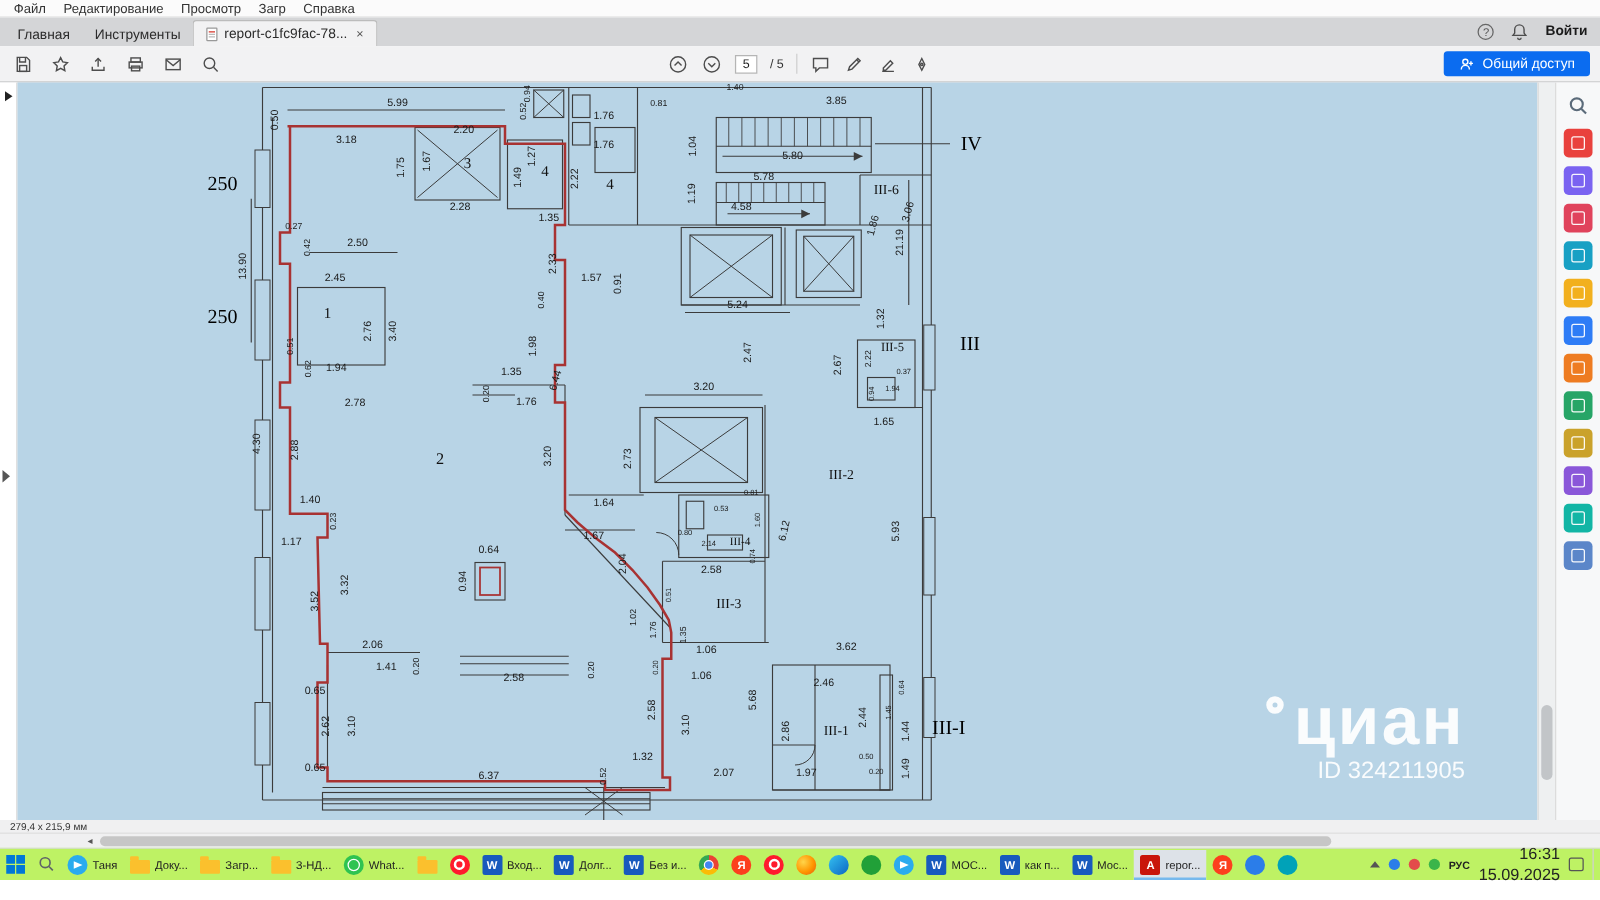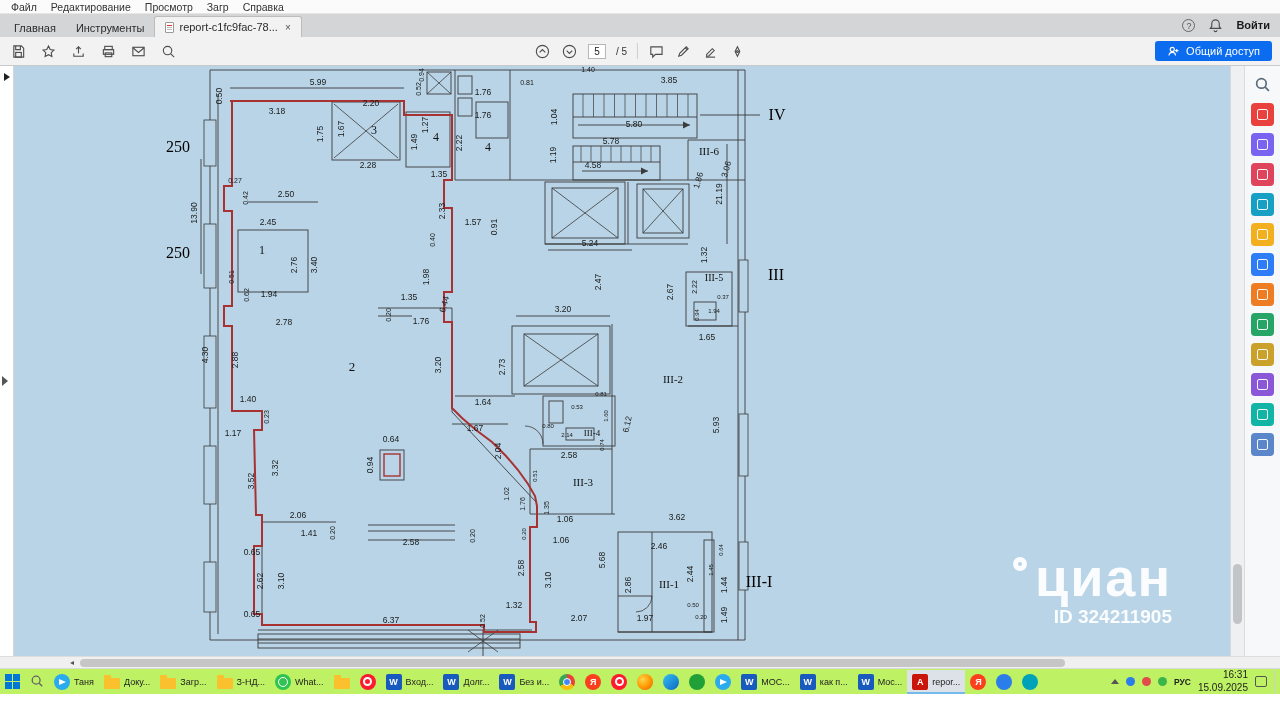--- a/index.html
+++ b/index.html
@@ -50,21 +50,21 @@
   .docarea svg.plan { position:absolute; inset:0; }
 
   svg .lbl-dim  { font-family:"Liberation Sans",sans-serif; fill:#1a1a1a; }
   svg .lbl-room { font-family:"Liberation Serif",serif; fill:#111; }
   svg .lbl-zone { font-family:"Liberation Serif",serif; fill:#111; }
   svg .lbl-big  { font-family:"Liberation Serif",serif; fill:#000; }
 
   .watermark { position:absolute; right:58px; bottom:28px; text-align:left; color:rgba(255,255,255,0.92); pointer-events:none; }
   .wm-brand { font-size:54px; font-weight:bold; letter-spacing:2px; line-height:1; display:flex; align-items:center; }
   .wm-pin { width:14px; height:14px; border:5px solid rgba(255,255,255,0.92); border-radius:50%; display:inline-block; margin-right:8px; margin-top:-26px; }
-  .wm-id { font-size:19px; font-weight:bold; margin-top:2px; text-align:right; }
+  .wm-id { font-size:19px; font-weight:normal; margin-top:2px; text-align:right; }
 
   .vscroll { width:14px; background:#eef0f1; border-left:1px solid #d9d9d9; position:relative; }
   .vthumb { position:absolute; left:2px; width:9px; top:498px; height:60px; background:#c2c5c8; border-radius:5px; }
   .rail { width:36px; background:#f7f8f9; border-left:1px solid #dcdcdc; display:flex; flex-direction:column; align-items:center; padding-top:7px; gap:7px; }
   .rail-tool { width:23px; height:23px; border-radius:4px; position:relative; flex:none; }
   .rail-tool::after { content:""; position:absolute; inset:6px; border:1.5px solid rgba(255,255,255,0.95); border-radius:2px; }
   .rail-search { background:transparent !important; }
   .rail-search::after { display:none; }
   .rail-search svg { width:17px; height:17px; stroke:#5b6b7a; fill:none; stroke-width:1.6; margin:3px; }
 
@@ -99,21 +99,21 @@
   .ic-green { background:#21a038; }
   .ic-blue { background:#2b7de9; }
   .ic-teal { background:#00a2b8; }
   .win-logo { width:15px; height:15px; display:grid; grid-template-columns:7px 7px; grid-template-rows:7px 7px; gap:1px; }
   .win-logo span { background:#0078d7; }
   .ic-search-tb svg { width:14px; height:14px; stroke:#5f6368; fill:none; stroke-width:1.5; }
   .tray { margin-left:auto; display:flex; align-items:center; gap:7px; padding-right:2px; height:100%; }
   .tray-caret { width:0; height:0; border-bottom:5px solid #555; border-left:4px solid transparent; border-right:4px solid transparent; }
   .tray-dot { width:9px; height:9px; border-radius:50%; }
   .tray-lang { font-size:8.5px; font-weight:bold; }
-  .tray-clock { text-align:right; font-size:10px; line-height:1.25; }
+  .tray-clock { text-align:right; font-size:13px; line-height:1.25; }
   .tray-notif { width:12px; height:11px; border:1px solid #555; border-radius:2px; }
   .show-desktop { width:4px; height:100%; border-left:1px solid #cfcfcf; }
 </style>
 </head>
 <body>
 
 <div class="screen">
 
 
   <div class="menubar" id="menubar">
@@ -516,20 +516,23 @@
         <div class="rail-tool" style="background: rgb(46, 124, 246);"></div>
         <div class="rail-tool" style="background: rgb(238, 124, 34);"></div>
         <div class="rail-tool" style="background: rgb(39, 165, 103);"></div>
         <div class="rail-tool" style="background: rgb(202, 162, 43);"></div>
         <div class="rail-tool" style="background: rgb(138, 87, 217);"></div>
         <div class="rail-tool" style="background: rgb(18, 181, 165);"></div>
         <div class="rail-tool" style="background: rgb(91, 134, 201);"></div>
       </div>
   </div>
 
+  <div class="statusbar">
+    <span>279,4 x 215,9 мм</span>
+  </div>
 
   <div class="hscroll">
     <span class="harrow">◂</span>
     <div class="hthumb"></div>
   </div>
 
   <div class="taskbar" id="taskbar">
     <div class="tb-item">
         <span class="win-logo">
           <span></span>

